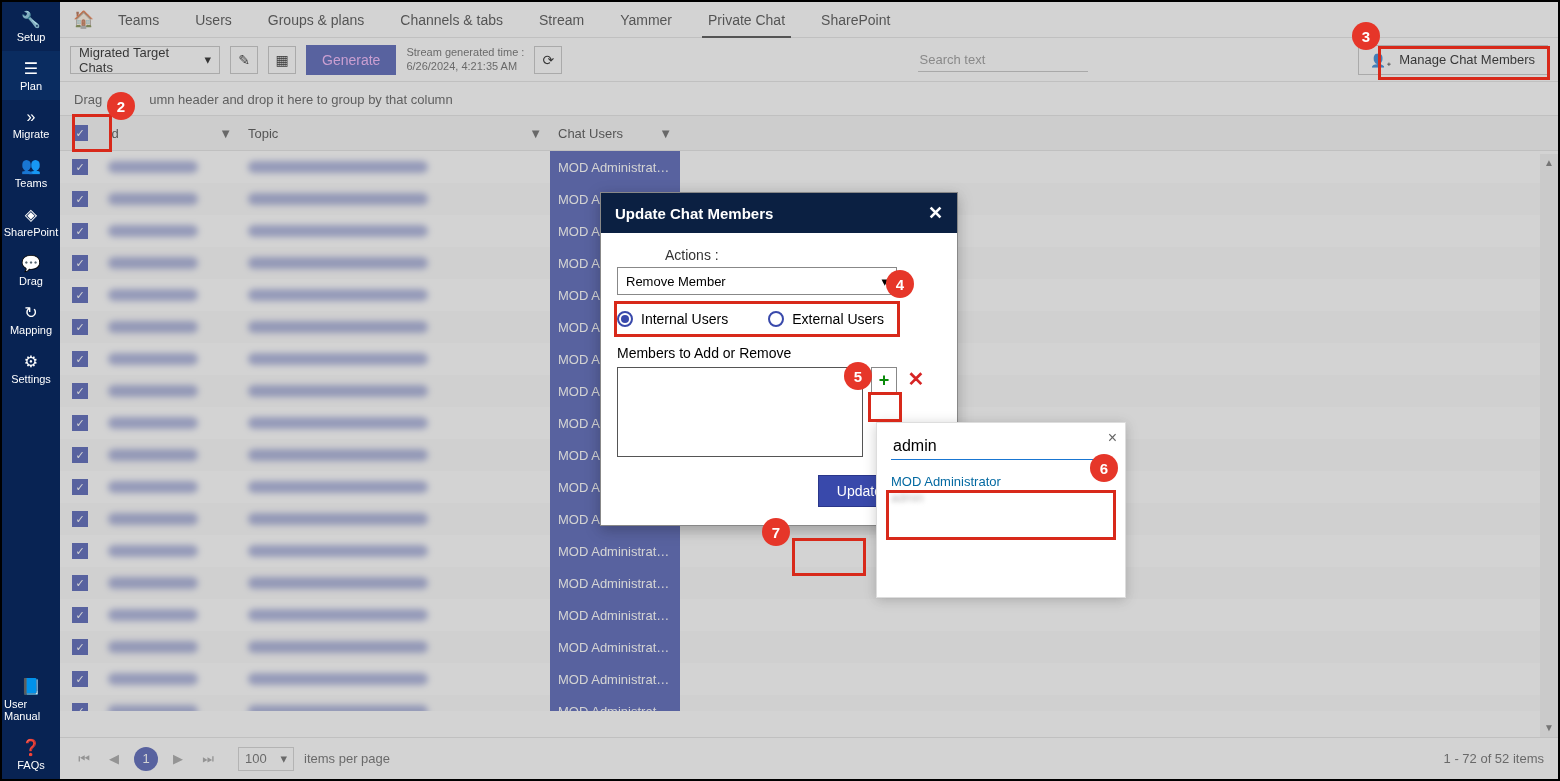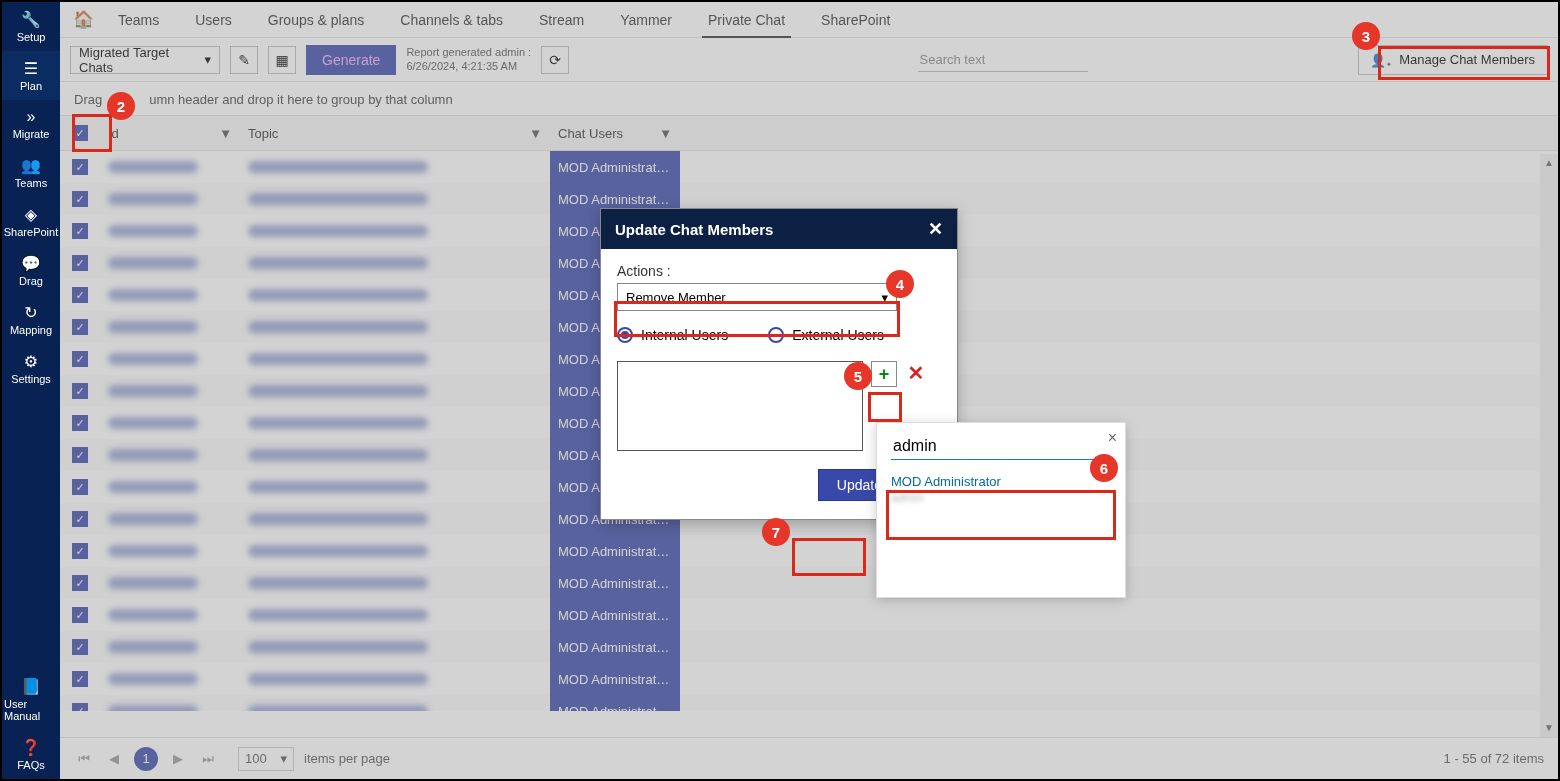--- a/index.html
+++ b/index.html
@@ -241,40 +241,40 @@
   align-items: center;
   justify-content: space-between;
   margin-left: 10px;
 }
 .items-info { margin-left: auto; }
 
 
 .modal {
   position: absolute;
   left: 598px;
-  top: 206px;
+  top: 190px;
   width: 358px;
   background: #fff;
   border: 1px solid #888;
   box-shadow: 0 4px 14px rgba(0,0,0,.25);
   z-index: 20;
 }
 .modal-head {
   background: #0B2042;
   color: #fff;
   height: 40px;
   display: flex;
   align-items: center;
   justify-content: space-between;
   padding: 0 14px;
   font-size: 15px;
   font-weight: 600;
 }
 .modal-body { padding: 14px 16px 18px; font-size: 14px; }
-.modal-label { margin-bottom: 4px; color: #333; }
+.modal-label { margin-bottom: 4px; color: #333; margin-left: 48px; }
 .modal-select {
   width: 280px;
   height: 28px;
   border: 1px solid #888;
   display: flex;
   align-items: center;
   justify-content: space-between;
   padding: 0 8px;
   font-size: 13px;
   margin-bottom: 16px;
@@ -483,21 +483,21 @@
 
     <div class="toolbar">
       <div class="dropdown">
         <span>Migrated Target Chats</span>
         <span>▾</span>
       </div>
       <div class="iconbtn">✎</div>
       <div class="iconbtn">▦</div>
       <button class="generate-btn">Generate</button>
       <div class="report-info">
-        <div>Report generated admin :</div>
+        <div>Stream generated time :</div>
         <div>6/26/2024, 4:21:35 AM</div>
       </div>
       <div class="iconbtn">⟳</div>
       <input class="search-input" placeholder="Search text" style="">
       <div class="manage-btn">
         <span>👤₊</span>
         <span>Manage Chat Members</span>
       </div>
     </div>
 
@@ -747,21 +747,21 @@
       <span class="pbtn">⏮</span>
       <span class="pbtn">◀</span>
       <span class="page-num">1</span>
       <span class="pbtn">▶</span>
       <span class="pbtn">⏭</span>
       <div class="page-size">
         <span>100</span>
         <span>▾</span>
       </div>
       <span>items per page</span>
-      <span class="items-info">1 - 55 of 72 items</span>
+      <span class="items-info">1 - 72 of 52 items</span>
     </div>
 
     <div class="scrollbar">
       <div class="scroll-arrow up">▲</div>
       <div class="scroll-arrow down">▼</div>
     </div>
   </div>
 
   <div class="overlay"></div>
 
@@ -779,20 +779,21 @@
       <div class="radio-row">
         <label class="radio-label">
           <span class="radio checked"></span>
           <span>Internal Users</span>
         </label>
         <label class="radio-label">
           <span class="radio"></span>
           <span style="white-space:nowrap;">External Users</span>
         </label>
       </div>
+      <div class="members-title">Members to Add or Remove</div>
       <div class="members-row">
         <div class="members-box"></div>
         <div class="plus-btn">+</div>
         <div class="x-btn">✕</div>
       </div>
       <button class="update-btn">Update</button>
     </div>
   </div>
 
   <div class="popup">

